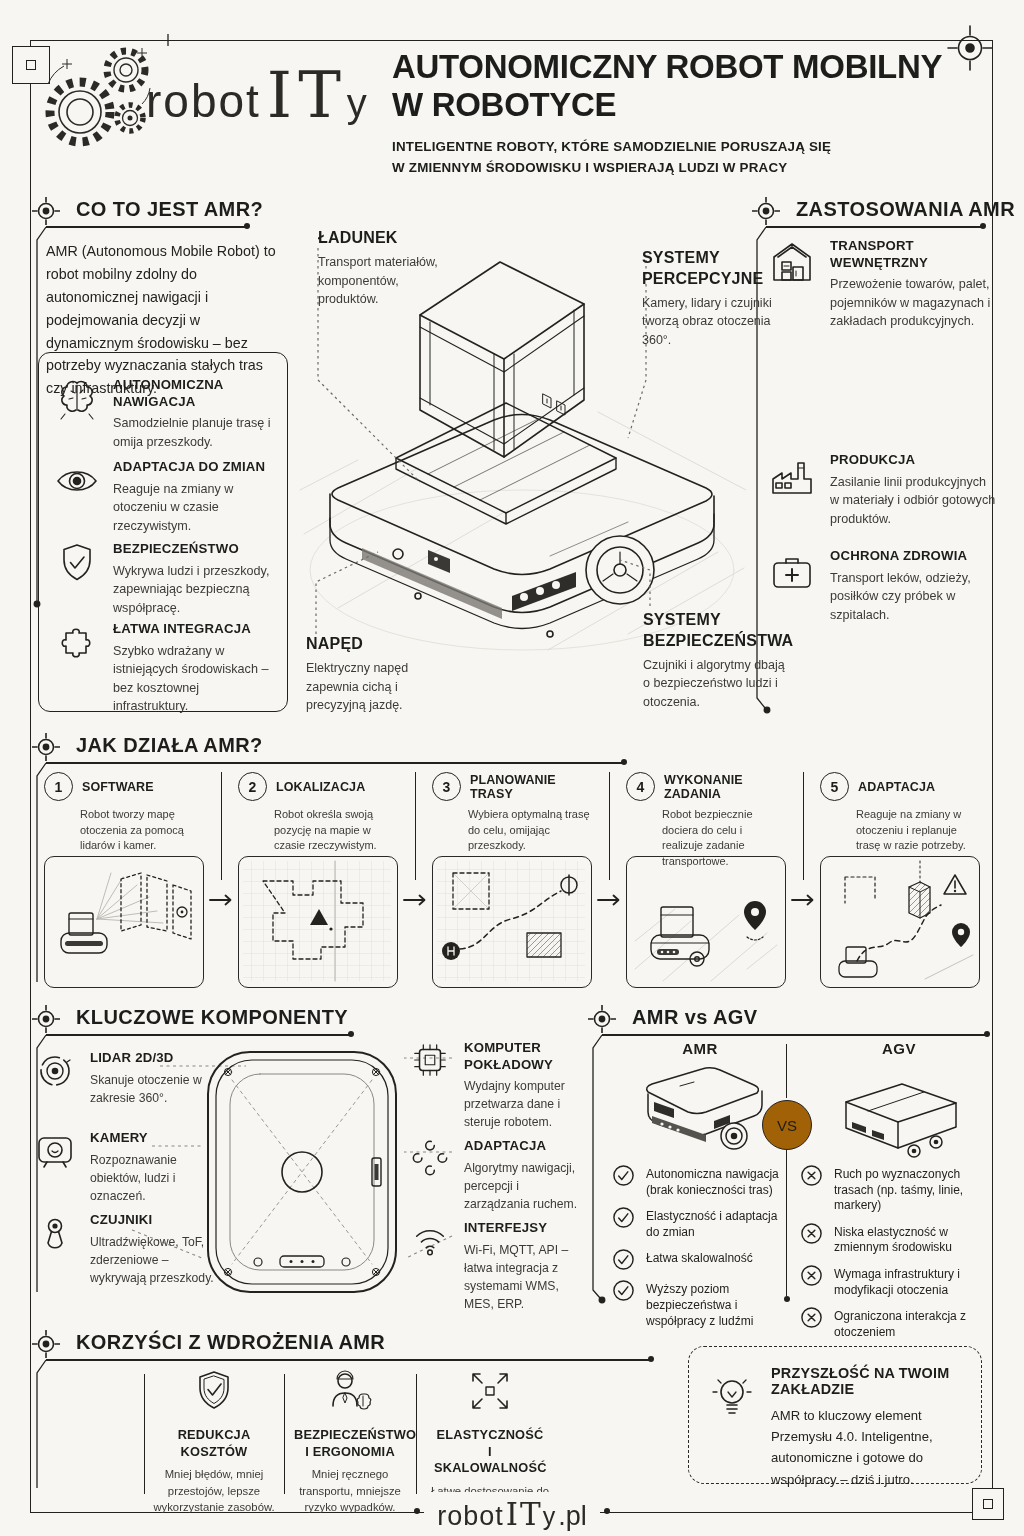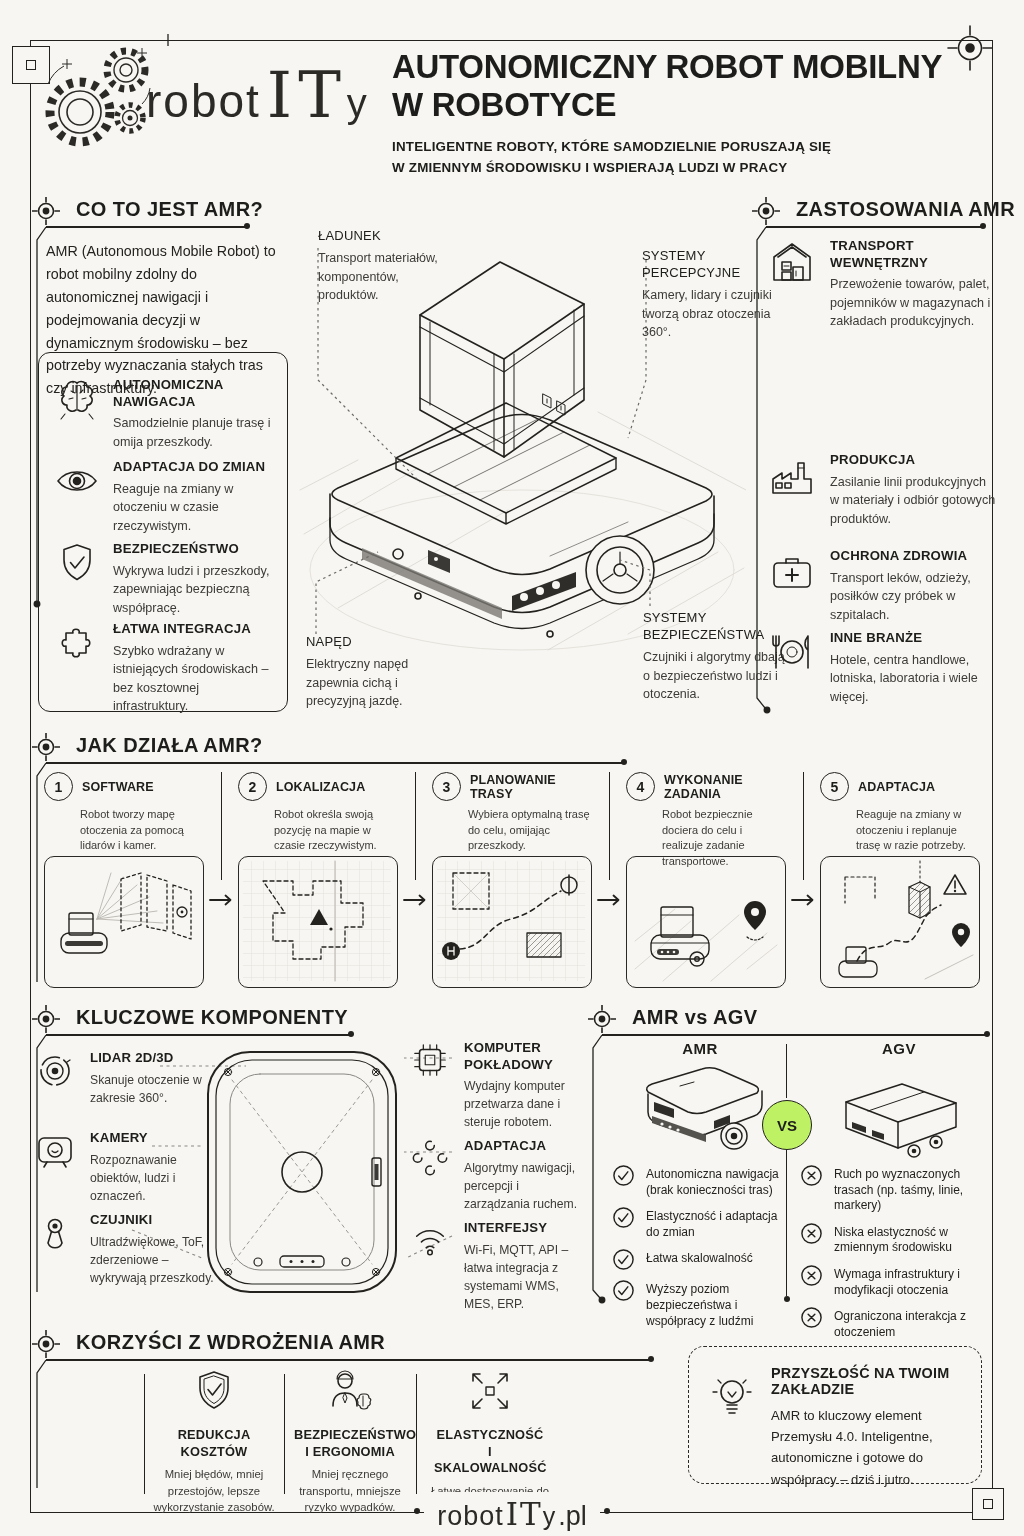--- a/index.html
+++ b/index.html
@@ -15,35 +15,35 @@
   .cornerbox .sq{width:8px;height:8px;border:1.4px solid #23221f}
   .sec-title{position:absolute;font-size:20px;font-weight:700;letter-spacing:.4px;white-space:nowrap}
   .title-l{font-size:33px;font-weight:700;line-height:1.16;letter-spacing:-.3px}
   .subtitle-l{font-size:13.4px;font-weight:700;line-height:1.55;letter-spacing:.2px}
   .hlogo{position:absolute;left:146px;top:58px;display:flex;align-items:baseline;color:#2b2a27}
   .hrobot{font-size:46px;letter-spacing:2px}
   .hit{font-family:"DejaVu Serif",serif;font-size:64px;letter-spacing:6px;margin-left:6px}
   .hy{font-size:40px}
   .item-title{font-size:13.2px;font-weight:700;letter-spacing:.2px;line-height:1.25}
   .item-desc{font-size:12.6px;color:#3c3b37;line-height:1.48;margin-top:4px}
-  .callout-title{font-size:13px;font-weight:400;letter-spacing:.2px;line-height:1.3}
+  .callout-title{font-size:16px;font-weight:700;letter-spacing:.2px;line-height:1.3}
   .callout-desc{font-size:12.5px;color:#3c3b37;line-height:1.5;margin-top:4px}
   .frow{position:absolute;display:flex;gap:14px;align-items:flex-start}
   .card{position:absolute;left:38px;top:352px;width:248px;height:358px;border:1.6px solid #23221f;border-radius:12px}
   .lineart{stroke:#23221f;fill:none;stroke-width:1.6;stroke-linecap:round;stroke-linejoin:round;flex:0 0 auto}
   .step{position:absolute;width:158px;top:772px}
   .stephead{display:flex;align-items:center;gap:9px}
   .stepnum{width:27px;height:27px;border:1.6px solid #23221f;border-radius:50%;display:flex;align-items:center;
     justify-content:center;font-weight:700;font-size:14px;flex:0 0 auto;background:#f7f6f2}
   .steptitle{font-size:12.5px;font-weight:700;letter-spacing:.1px}
   .stepdesc{font-size:11px;color:#3c3b37;line-height:1.42;margin:6px 0 0 36px}
   .stepbox{position:absolute;left:0;top:84px;width:158px;height:130px;border:1.6px solid #2a2927;border-radius:10px;overflow:hidden}
   .cmplabel{position:absolute;font-size:15px;font-weight:700;text-align:center;letter-spacing:.5px}
   .vscircle{position:absolute;left:762px;top:1100px;width:48px;height:48px;border:1.8px solid #23221f;border-radius:50%;
-    background:#bef264;display:flex;align-items:center;justify-content:center;font-weight:700;font-size:15px}
+    background:#a16207;display:flex;align-items:center;justify-content:center;font-weight:400;font-size:15px}
   .cmplist{position:absolute;width:178px}
   .cmprow{display:flex;gap:11px;margin-bottom:8px;align-items:flex-start}
   .cmptext{font-size:12px;line-height:1.3;color:#242320;padding-top:3px}
   .bcol{position:absolute;top:1368px;text-align:center}
   .bcol svg{margin:0 auto}
   .btitle{font-size:12.8px;font-weight:700;line-height:1.3;margin:9px auto 0;max-width:112px;letter-spacing:.2px}
   .bdesc{font-size:11.3px;color:#3c3b37;line-height:1.45;margin:6px auto 0;max-width:132px}
   .future{position:absolute;left:688px;top:1346px;width:294px;height:138px;border:1.7px dashed #2a2927;border-radius:16px;
     display:flex;gap:14px;padding:18px 18px 0 18px;box-sizing:border-box}
   .futuretitle{font-size:14.4px;font-weight:700;letter-spacing:.2px}
@@ -293,32 +293,20 @@
   </div>
   <div class="frow" style="left:768px;top:548px">
     <svg class="lineart" width="48" height="48" viewBox="0 0 48 48">
       <rect x="6" y="15" width="36" height="24" rx="4"></rect>
       <path d="M18 15 v-4 h12 v4"></path>
       <path d="M24 21 v12 M18 27 h12" stroke-width="2"></path>
     </svg>
     <div style="width:168px">
       <div class="item-title">OCHRONA ZDROWIA</div>
       <div class="item-desc">Transport leków, odzieży, posiłków czy próbek w szpitalach.</div>
-    </div>
-  </div>
-  <div class="frow" style="left:768px;top:630px">
-    <svg class="lineart" width="48" height="48" viewBox="0 0 48 48">
-      <path d="M8 6 v32 M5 6 v7 q0 3 3 3 q3 0 3 -3 V6"></path>
-      <circle cx="24" cy="22" r="11"></circle>
-        <circle cx="24" cy="22" r="5" stroke-width="1"></circle>
-      <path d="M40 6 v32 M40 6 c-4 5 -4 11 0 14"></path>
-    </svg>
-    <div style="width:168px">
-      <div class="item-title">INNE BRANŻE</div>
-      <div class="item-desc">Hotele, centra handlowe, lotniska, laboratoria i wiele więcej.</div>
     </div>
   </div>
 
   <svg class="abs lineart" style="left:32px;top:733px" width="28" height="28" viewBox="0 0 28 28">
     <circle cx="14" cy="14" r="7.5"></circle>
       <circle cx="14" cy="14" r="2.6" fill="#23221f"></circle>
       <path d="M14 0v5M14 23v5M0 14h5M23 14h5"></path>
   </svg>
   <div class="sec-title" style="left:76px;top:734px">JAK DZIAŁA AMR?</div>
   <div class="line hline" style="left:46px;top:762px;width:577px"></div>

